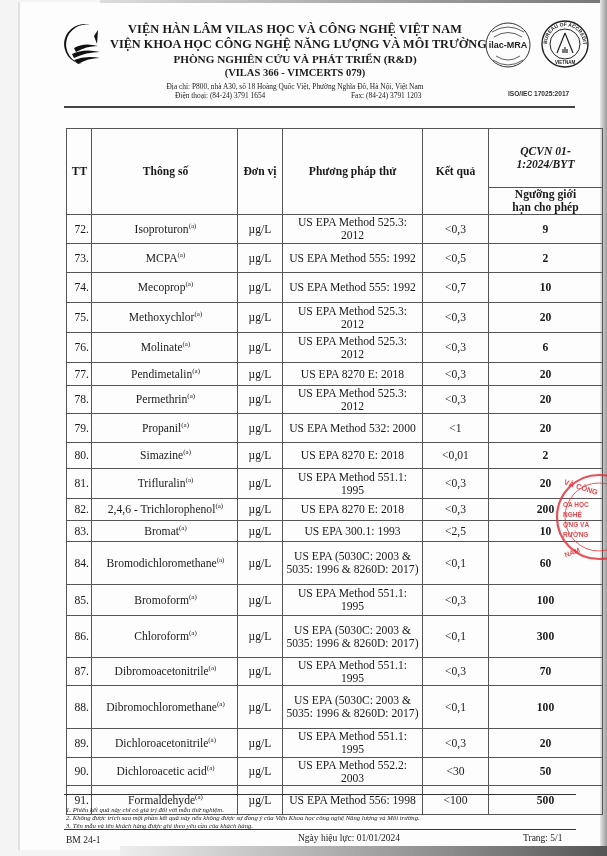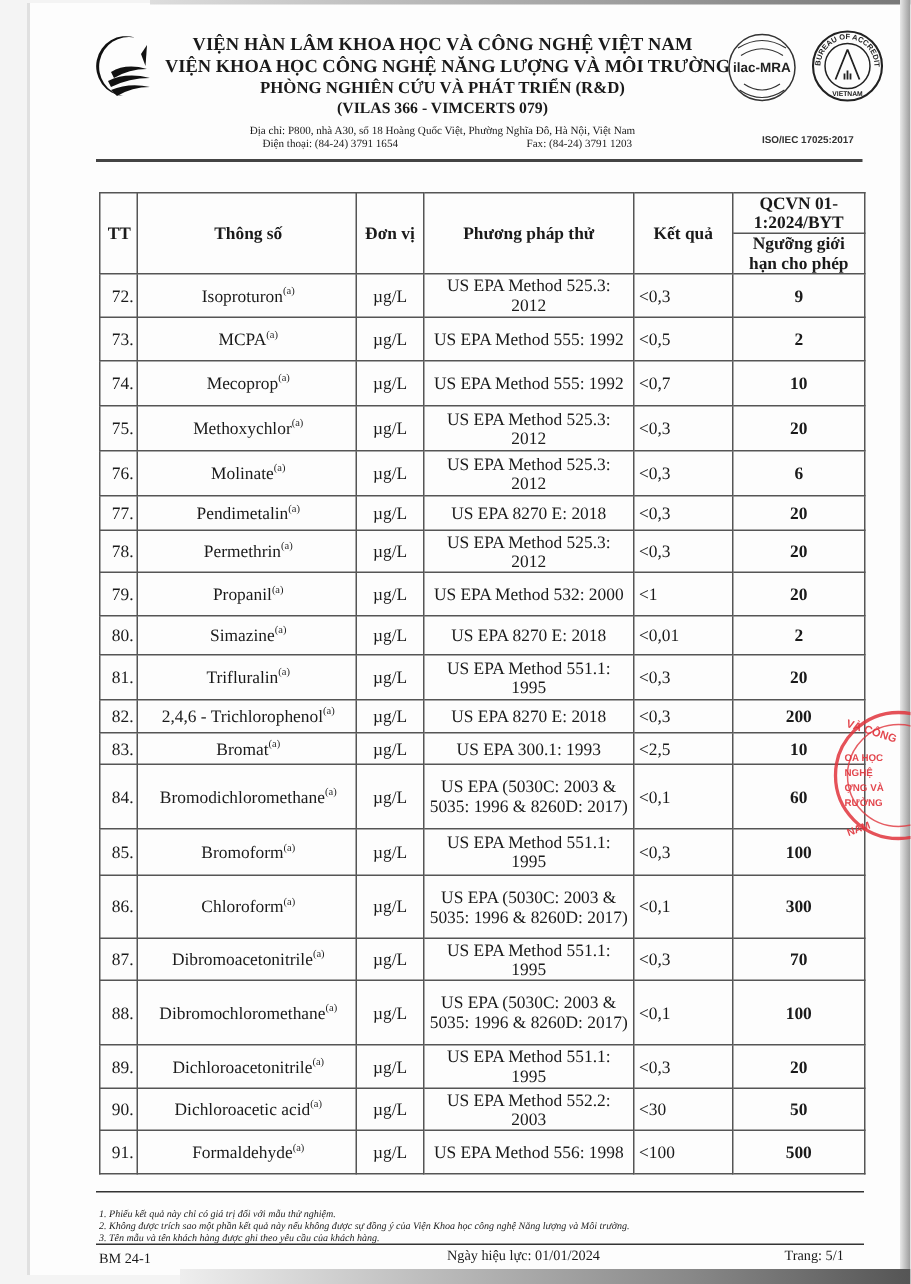--- a/index.html
+++ b/index.html
@@ -38,24 +38,24 @@
     font-size:11.6px; table-layout:fixed;
   }
   table.results td, table.results th {
     border:1px solid #555; padding:0 3px; line-height:13px; vertical-align:middle;
   }
   table.results th { font-weight:bold; text-align:center; }
   .c-tt { width:19px; text-align:right; padding-right:2px !important; }
   .c-name { width:137px; text-align:center; padding-left:5px !important; }
   .c-unit { width:38px; text-align:center; }
   .c-method { width:133px; text-align:center; }
-  .c-result { width:59px; }
+  .c-result { width:59px; text-align:center; }
   .c-limit { width:81px; text-align:center; font-weight:bold; }
   sup { font-size:7px; vertical-align:super; line-height:0; }
-  th.qh { height:25px; line-height:12px; padding:0 !important; }
+  th.qh { height:25px; line-height:12px; padding:16px !important;font-style:italic; }
   th.qs { height:25px; line-height:12px; padding:0 !important; }
 
   
   .stamp { position:absolute; left:555px; top:470px; width:60px; height:95px; pointer-events:none; }
 
   
   .frule { position:absolute; left:64px; width:512px; background:#333; }
   .fr1 { top:794px; height:1px; }
   .fr2 { top:829px; height:1px; }
   .note { position:absolute; left:66px; font-size:6.7px; font-style:italic; white-space:nowrap; }
@@ -72,21 +72,21 @@
 <div class="rightedge"></div>
 <div class="botband"></div>
 
 <svg class="logo" viewBox="0 0 44 44">
   <path d="M30 3 A20 20 0 1 0 22 42 A17 17 0 0 1 30 3 Z" fill="#111"></path>
   <path d="M34 14 L38 8 L37 22 Z" fill="#111"></path>
   <path d="M14 26 Q24 20 38 24 Q26 24 16 30 Z" fill="#111"></path>
   <path d="M12 32 Q24 26 40 30 Q26 30 14 36 Z" fill="#111"></path>
   <path d="M14 38 Q26 33 40 36 Q28 36 18 42 Z" fill="#111"></path>
 </svg>
-<div class="hdr h1">VIỆN HÀN LÂM KHOA HỌC VÀ CÔNG NGHỆ VIỆT NAM</div>
+<div class="hdr h1">VIỆN HÀN LÂM VILAS HỌC VÀ CÔNG NGHỆ VIỆT NAM</div>
 <div class="hdr h2">VIỆN KHOA HỌC CÔNG NGHỆ NĂNG LƯỢNG VÀ MÔI TRƯỜNG</div>
 <div class="hdr h3">PHÒNG NGHIÊN CỨU VÀ PHÁT TRIỂN (R&amp;D)</div>
 <div class="hdr h4">(VILAS 366 - VIMCERTS 079)</div>
 <div class="hdr addr">Địa chỉ: P800, nhà A30, số 18 Hoàng Quốc Việt, Phường Nghĩa Đô, Hà Nội, Việt Nam</div>
 <div class="phone">Điện thoại: (84-24) 3791 1654</div>
 <div class="fax">Fax: (84-24) 3791 1203</div>
 
 <svg class="ilac" viewBox="0 0 48 50">
   <circle cx="24" cy="25" r="22" fill="none" stroke="#333" stroke-width="1"></circle>
   <path d="M8 12 Q24 2 40 12 M10 17 Q24 8 38 17 M12 36 Q24 44 36 36 M9 40 Q24 50 39 40" fill="none" stroke="#333" stroke-width="0.8"></path>

